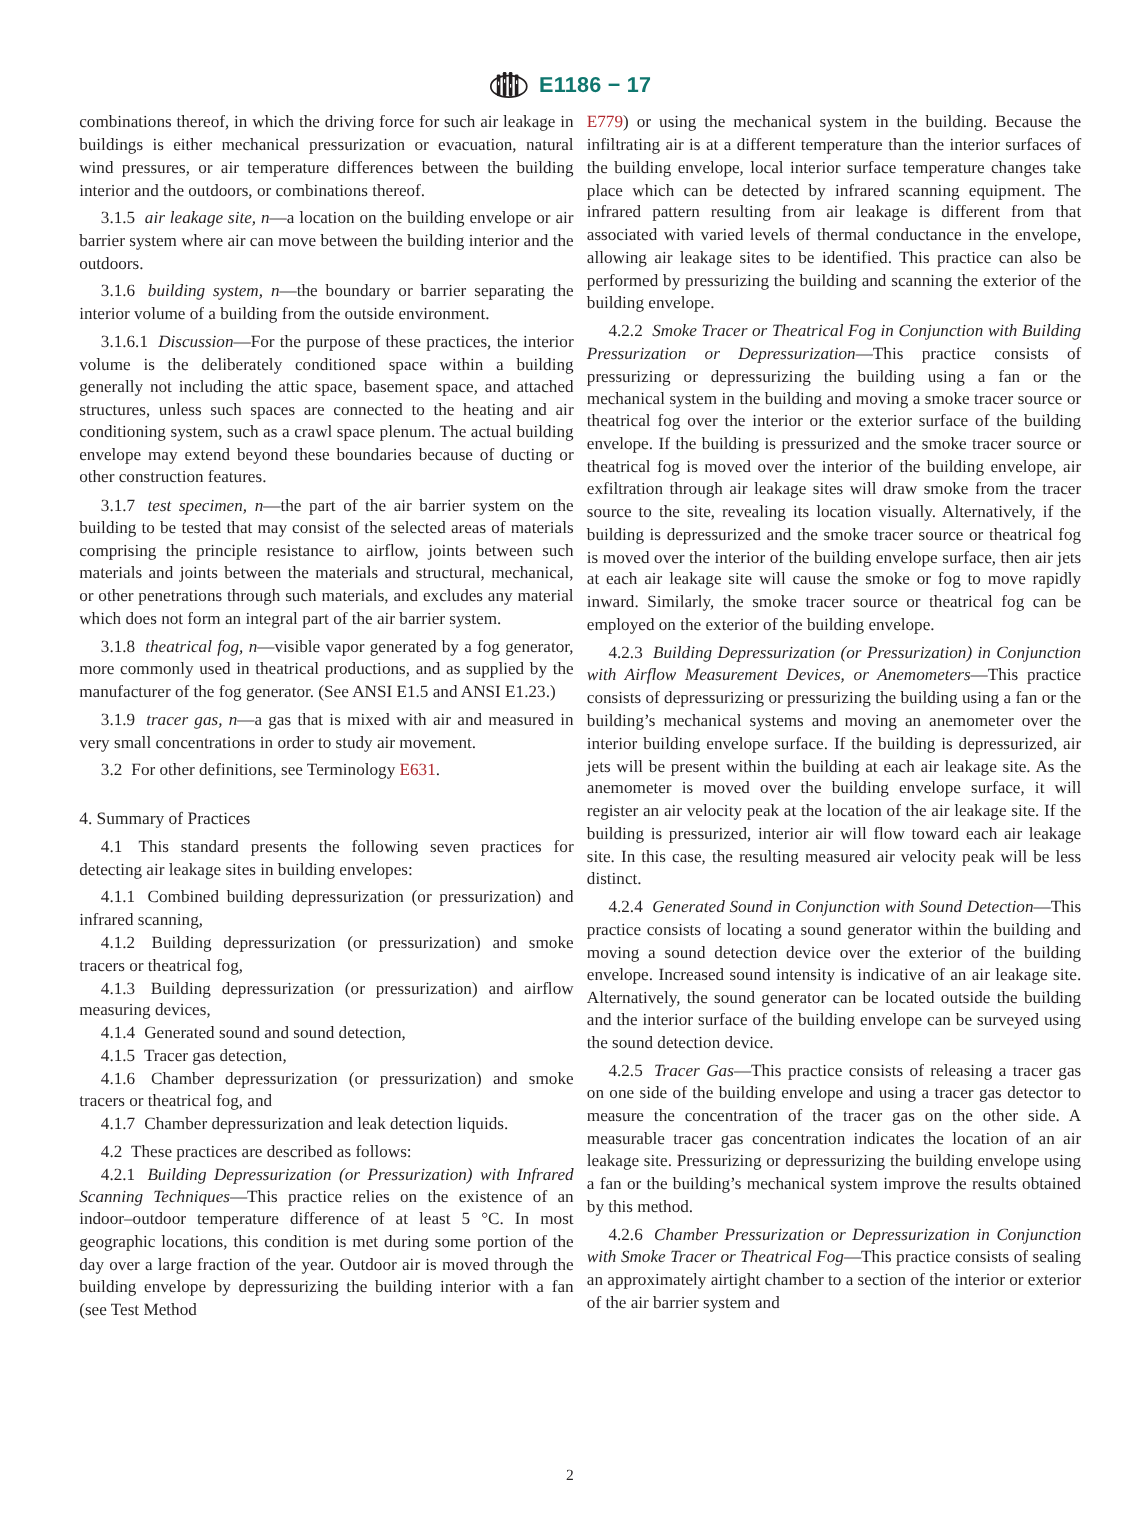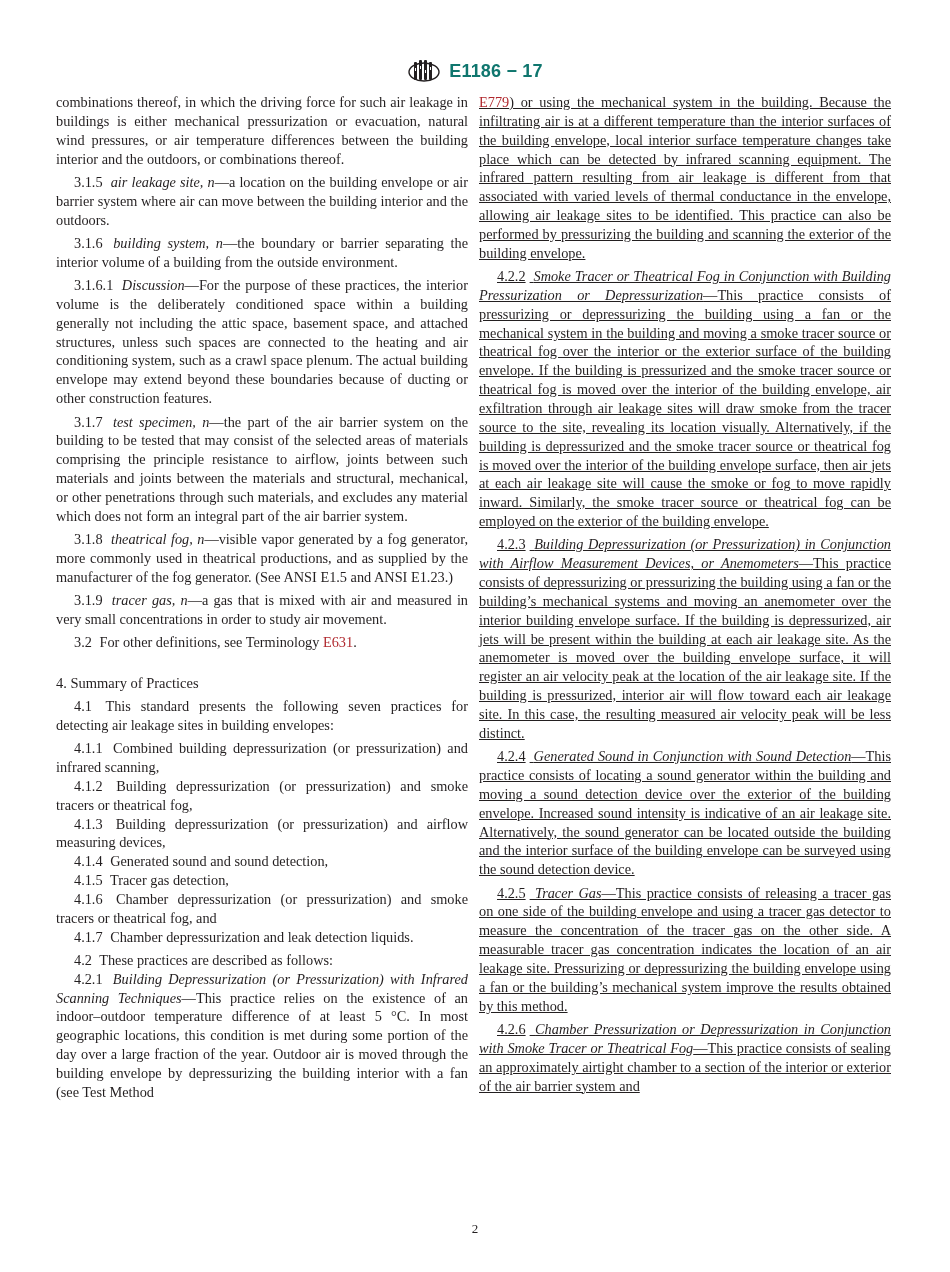--- a/index.html
+++ b/index.html
@@ -39,22 +39,22 @@
   }
   .col {
     position: absolute;
     top: 93px;
     width: 412px;
     font-size: 14.3px;
     line-height: 18.85px;
     text-align: justify;
     hyphens: manual;
   }
-  .col-left { left: 56px; }
-  .col-right { left: 479px; text-decoration: underline; }
+  .col-left { left: 66px; }
+  .col-right { left: 489px; }
   .para {
     margin: 0 0 4.5px 0;
     text-indent: 18px;
   }
   .para.cont { text-indent: 0; }
   .para.tight { margin-bottom: 0; }
   .num { margin-right: 4px; margin-top: 32px; }
   .term { font-style: italic; }
   .link { color: #b0282e; text-decoration: none; }
   .section-heading {

